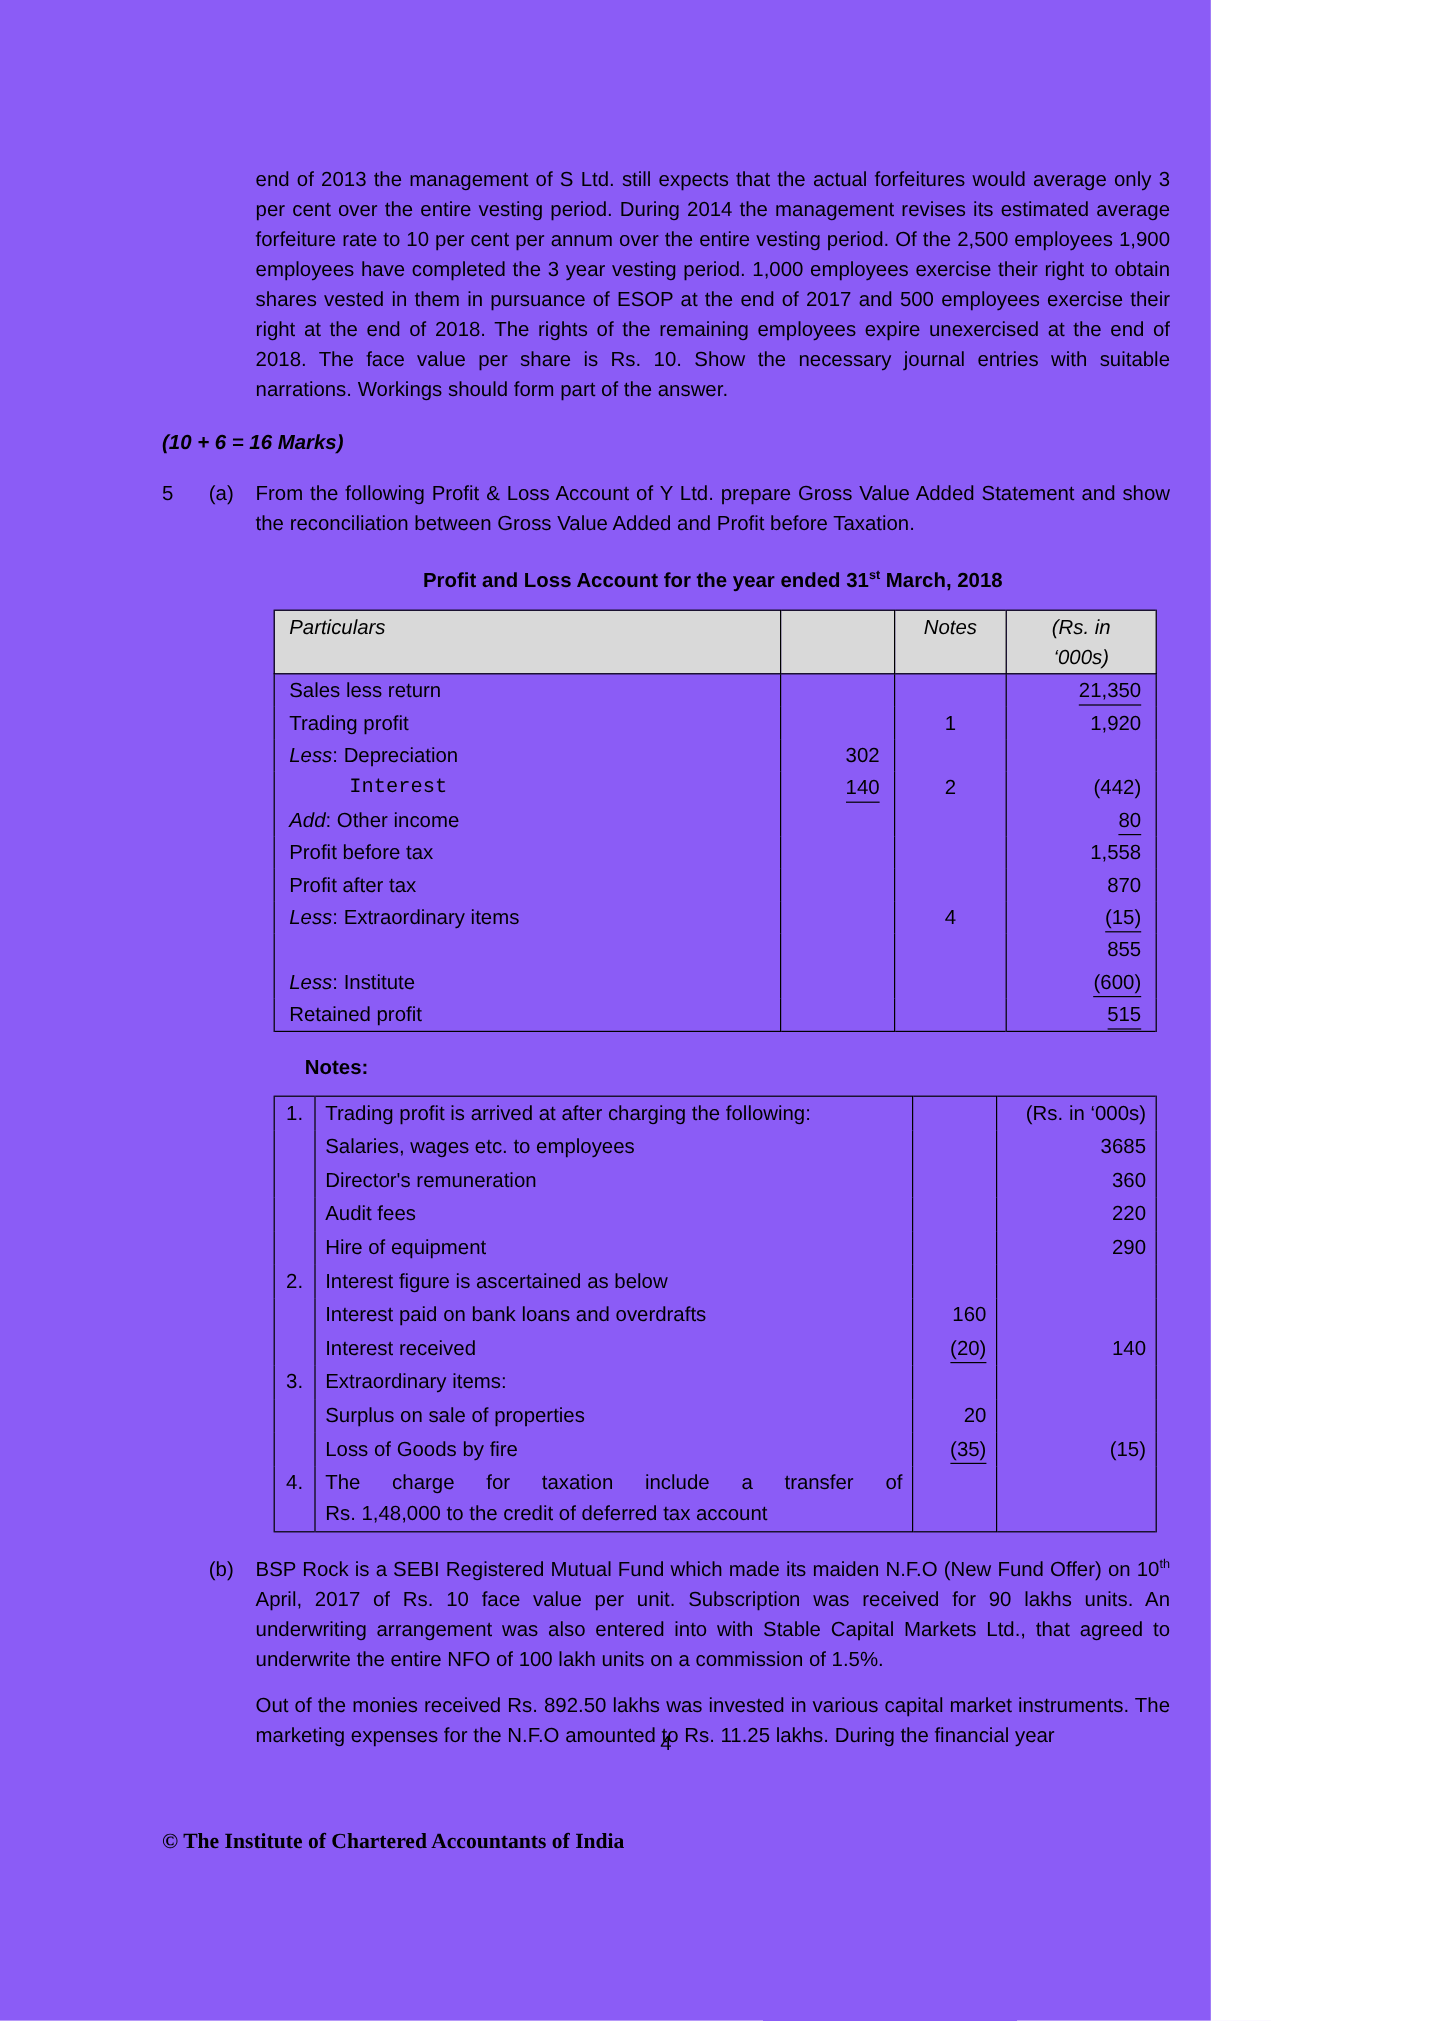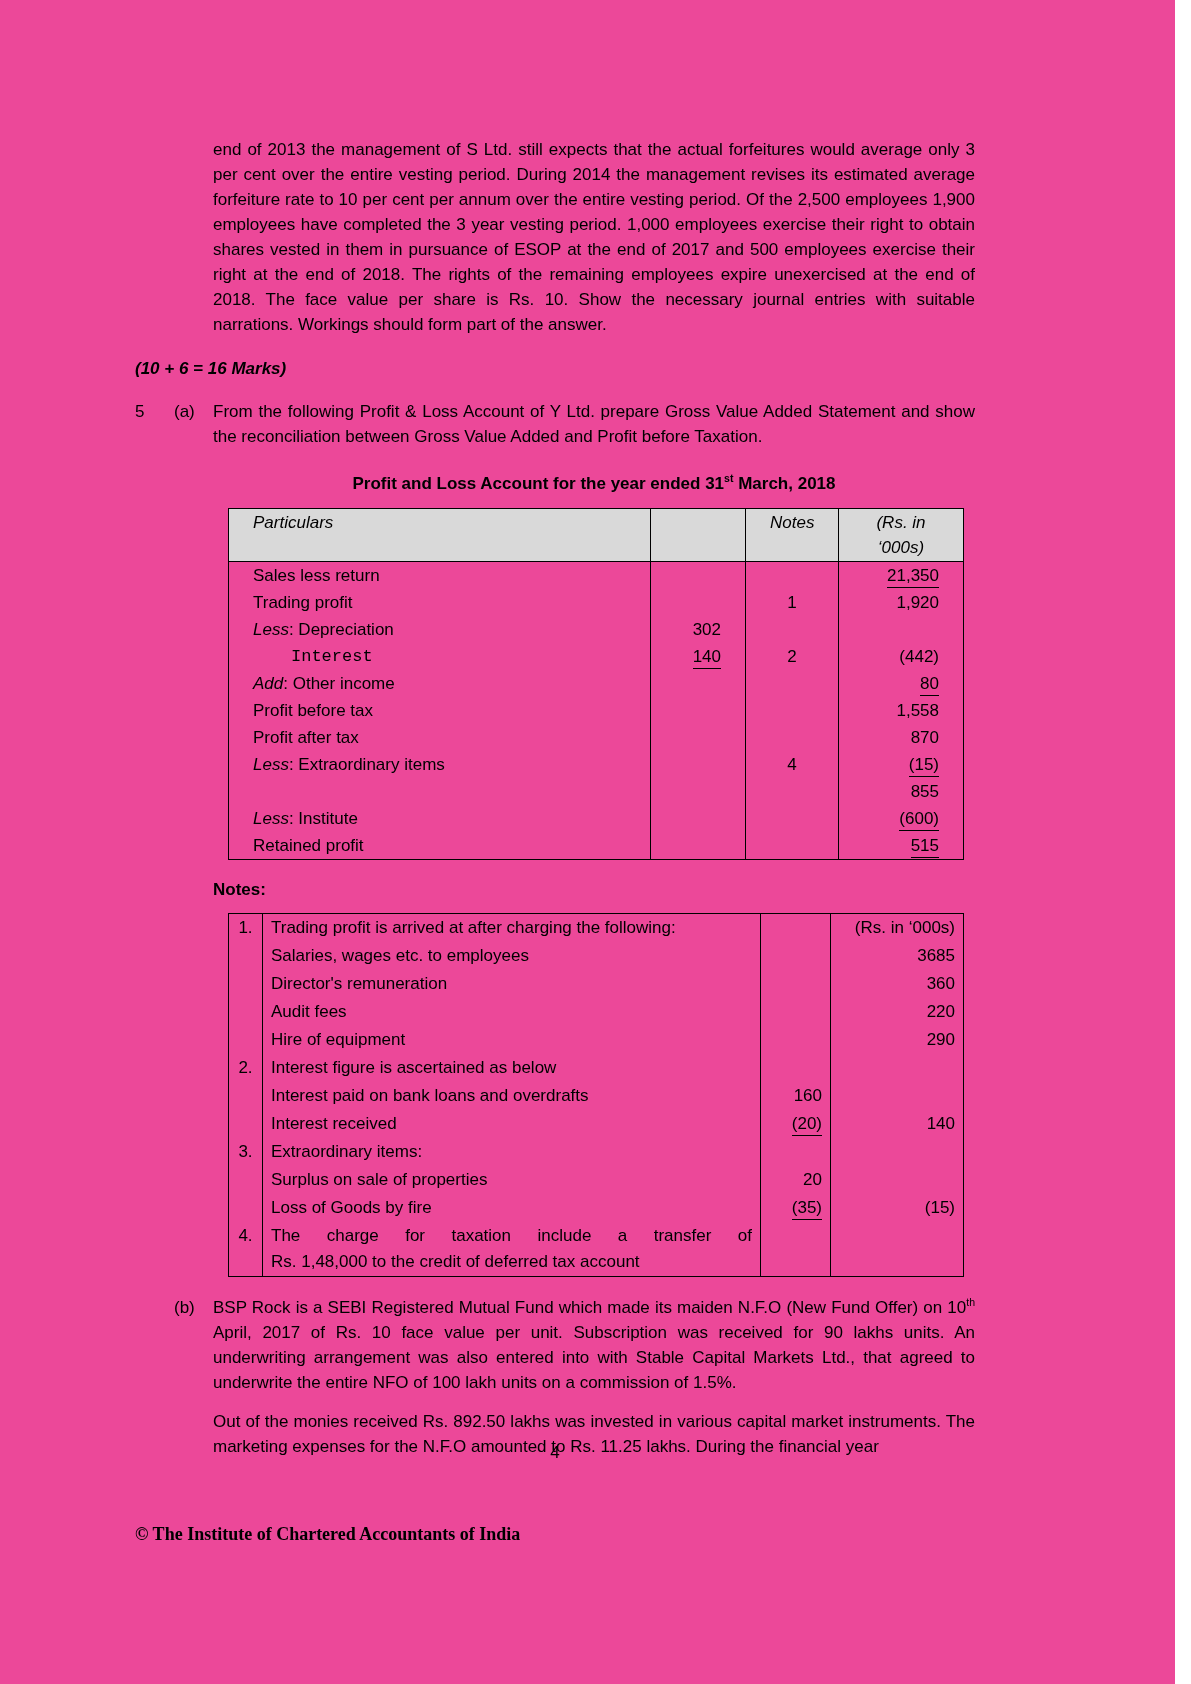--- a/index.html
+++ b/index.html
@@ -1,49 +1,49 @@
 <!DOCTYPE html>
 <html><head>
 <meta charset="utf-8">
 <style>
   * { margin:0; padding:0; box-sizing:border-box; }
   html,body { background:#ffffff; }
   body { font-family:"Liberation Sans", sans-serif; color:#000; }
-  .page { position:relative; width:1175px; height:1684px; background:#ec4899; overflow:hidden; }
+  .page { position:relative; width:1009px; height:1684px; background:#8b5cf6; overflow:hidden; }
   .content { position:absolute; left:135px; top:137px; width:840px; font-size:17px; line-height:25px; }
 
   .para { text-align:justify; }
   .indented { margin-left:78px; width:762px; }
 
   .marks-line { margin-top:19px; width:840px; text-align:left; font-weight:bold; font-style:italic; }
 
   .q-row { display:flex; margin-top:18px; }
   .q-num { width:39px; flex:none; }
   .q-label { width:39px; flex:none; }
   .q-text { flex:1; text-align:justify; }
 
   .tbl-title { margin-top:22px; margin-left:78px; width:762px; text-align:center; font-weight:bold; }
   sup { font-size:0.62em; vertical-align:super; line-height:0; }
 
   table { border-collapse:collapse; table-layout:fixed; margin-left:93px; width:735px; font-size:17px; }
   .pl-table { margin-top:12px; border:1.6px solid #000; }
-  .pl-table th, .pl-table td { border-left:1.2px solid #000; border-right:1.2px solid #000; padding:1px 24px; line-height:25px; vertical-align:top; overflow:hidden; }
+  .pl-table th, .pl-table td { border-left:1.2px solid #000; border-right:1.2px solid #000; padding:1px 12px; line-height:25px; vertical-align:top; overflow:hidden; }
   .pl-table thead th { background:#d9d9d9; font-style:italic; font-weight:normal; border-bottom:1.4px solid #000; text-align:left; }
   .pl-table thead th.ctr { text-align:center; }
   .col-part { width:422px; }
   .col-sub  { width:95px; }
   .col-note { width:93px; }
   .col-amt  { width:125px; }
   td.num { text-align:right; }
   td.note { text-align:center; }
   span.em { font-style:italic; }
   .ind { padding-left:62px !important;font-family:Liberation Mono, monospace; }
   .u { border-bottom:1.6px solid #000; display:inline-block; line-height:23px; }
 
-  .notes-label { margin-top:17px; margin-left:78px; font-weight:bold; }
+  .notes-label { margin-top:17px; margin-left:119px; font-weight:bold; }
 
   .notes-table { margin-top:11px; border:1.6px solid #000; }
   .notes-table td { border-left:1.2px solid #000; border-right:1.2px solid #000; padding:1px 8px; line-height:26px; vertical-align:top; }
   .ncol-num { width:34px; }
   .ncol-txt { width:498px; }
   .ncol-a   { width:70px; }
   .ncol-b   { width:133px; }
   .notes-table td.nnum { text-align:center; padding:1px 4px; }
   .notes-table td.namt { text-align:right; }
   .fj { text-align:justify; text-align-last:justify; }

